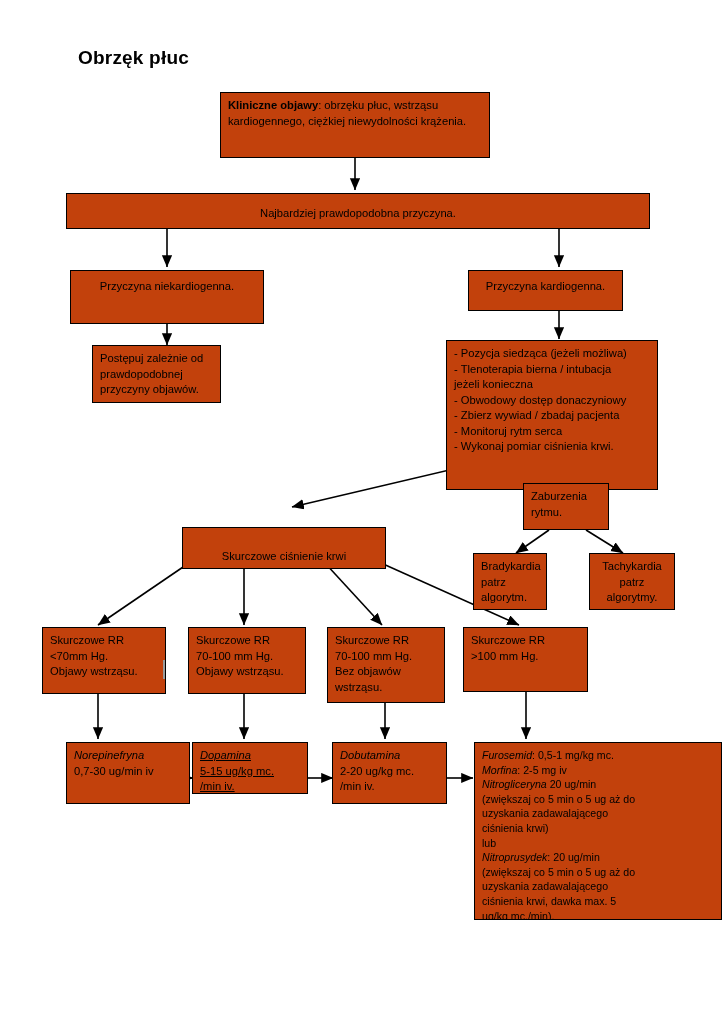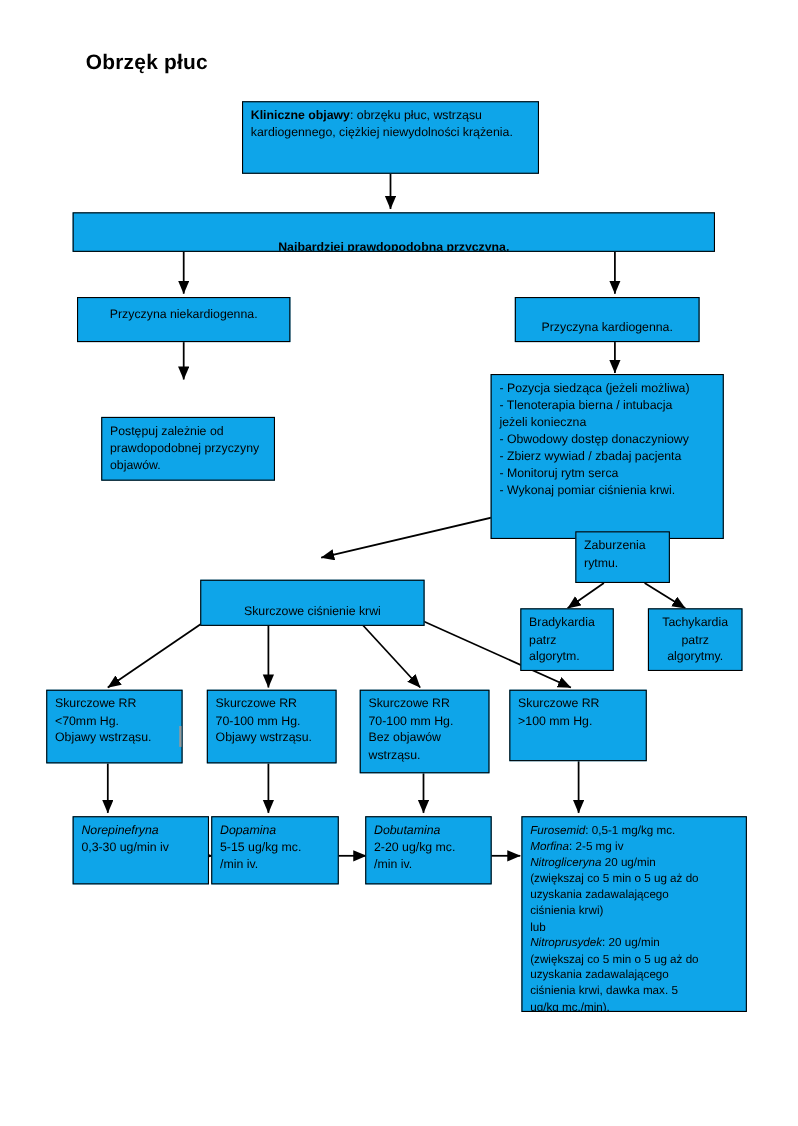--- a/index.html
+++ b/index.html
@@ -26,21 +26,21 @@
     left: 0; top: 0;
     width: 725px;
     height: 1024px;
     pointer-events: none;
     z-index: 1;
   }
   .node {
     position: absolute;
     box-sizing: border-box;
     border: 1.6px solid #000000;
-    background: #0ea5e9;
+    background: #c2410c;
     z-index: 2;
     overflow: hidden;
   }
   .node .txt {
     display: block;
     white-space: pre-line;
   }
   .title {
     position: absolute;
     font-weight: bold;
@@ -116,33 +116,33 @@
     <line x1="307" y1="778" x2="333" y2="778" stroke="#000" stroke-width="1.6" marker-end="url(#ah)"></line>
     <line x1="446" y1="778" x2="473" y2="778" stroke="#000" stroke-width="1.6" marker-end="url(#ah)"></line>
   </svg>
 
   <div class="title" style="left:78px; top:47px;">Obrzęk płuc</div>
 
   <div class="node pad" style="left:220px; top:92px; width:270px; height:66px;">
     <span class="bold-lead">Kliniczne objawy</span><span>: obrzęku płuc, wstrząsu kardiogennego, ciężkiej niewydolności krążenia.</span>
   </div>
 
-  <div class="node pad center" style="left:66px; top:193px; width:584px; height:36px; padding-top:24px;font-weight:bold;">
+  <div class="node pad center" style="left:66px; top:193px; width:584px; height:36px; padding-top:12px;">
     <span class="txt">Najbardziej prawdopodobna przyczyna.</span>
   </div>
 
-  <div class="node pad center" style="left:70px; top:270px; width:194px; height:41px; padding-top:8px;">
+  <div class="node pad center" style="left:70px; top:270px; width:194px; height:54px; padding-top:8px;">
     <span class="txt">Przyczyna niekardiogenna.</span>
   </div>
 
-  <div class="node pad center" style="left:468px; top:270px; width:168px; height:41px; padding-top:20px;">
+  <div class="node pad center" style="left:468px; top:270px; width:155px; height:41px; padding-top:8px;">
     <span class="txt">Przyczyna kardiogenna.</span>
   </div>
 
-  <div class="node pad" style="left:92px; top:345px; width:158px; height:58px;margin-top:34px;">
+  <div class="node pad" style="left:92px; top:345px; width:129px; height:58px;">
     <span class="txt">Postępuj zależnie od prawdopodobnej przyczyny objawów.</span>
   </div>
 
   <div class="node pad" style="left:446px; top:340px; width:212px; height:150px;">
     <span class="txt">- Pozycja siedząca (jeżeli możliwa)
 - Tlenoterapia bierna / intubacja
 jeżeli konieczna
 - Obwodowy dostęp donaczyniowy
 - Zbierz wywiad / zbadaj pacjenta
 - Monitoruj rytm serca
@@ -151,21 +151,21 @@
 
   <div class="node pad center" style="left:182px; top:507px; width:204px; height:42px; padding-top:21px;margin-top:20px;">
     <span class="txt">Skurczowe ciśnienie krwi</span>
   </div>
 
   <div class="node pad" style="left:523px; top:483px; width:86px; height:47px;">
     <span class="txt">Zaburzenia
 rytmu.</span>
   </div>
 
-  <div class="node pad" style="left:473px; top:553px; width:85px; height:57px;">
+  <div class="node pad" style="left:473px; top:553px; width:74px; height:57px;">
     <span class="txt">Bradykardia
 patrz
 algorytm.</span>
   </div>
 
   <div class="node pad" style="left:589px; top:553px; width:86px; height:57px;text-align:center;">
     <span class="txt">Tachykardia
 patrz
 algorytmy.</span>
   </div>
@@ -191,36 +191,36 @@
 wstrząsu.</span>
   </div>
 
   <div class="node pad" style="left:463px; top:627px; width:125px; height:65px;">
     <span class="txt">Skurczowe RR
 &gt;100 mm Hg.</span>
   </div>
 
   <div class="node pad" style="left:42px; top:742px; width:124px; height:62px;margin-left:24px;">
     <span class="txt ital">Norepinefryna</span>
-    <span class="txt">0,3-30 ug/min iv</span>
-  </div>
-
-  <div class="node pad" style="left:192px; top:742px; width:116px; height:62px;">
+    <span class="txt">0,7-30 ug/min iv</span>
+  </div>
+
+  <div class="node pad" style="left:192px; top:742px; width:116px; height:52px;text-decoration:underline;">
     <span class="txt ital">Dopamina</span>
     <span class="txt">5-15 ug/kg mc.
 /min iv.</span>
   </div>
 
   <div class="node pad" style="left:332px; top:742px; width:115px; height:62px;">
     <span class="txt ital">Dobutamina</span>
     <span class="txt">2-20 ug/kg mc.
 /min iv.</span>
   </div>
 
-  <div class="node pad-sm" style="left:474px; top:742px; width:205px; height:178px;">
+  <div class="node pad-sm" style="left:474px; top:742px; width:248px; height:178px;">
     <div class="hdr-line"><span class="ital">Furosemid</span><span>: 0,5-1 mg/kg mc.</span></div>
     <div class="hdr-line"><span class="ital">Morfina</span><span>: 2-5 mg iv</span></div>
     <div class="hdr-line"><span class="ital">Nitrogliceryna</span><span> 20 ug/min</span></div>
     <div class="txt">(zwiększaj co 5 min o 5 ug aż do
 uzyskania zadawalającego
 ciśnienia krwi)</div>
     <div class="txt">lub</div>
     <div class="hdr-line"><span class="ital">Nitroprusydek</span><span>: 20 ug/min</span></div>
     <div class="txt">(zwiększaj co 5 min o 5 ug aż do
 uzyskania zadawalającego

